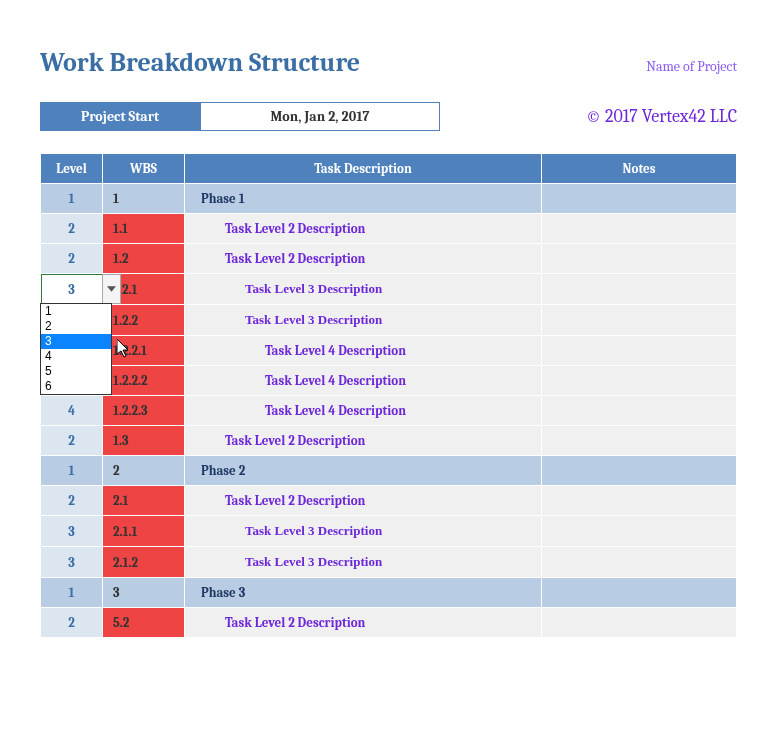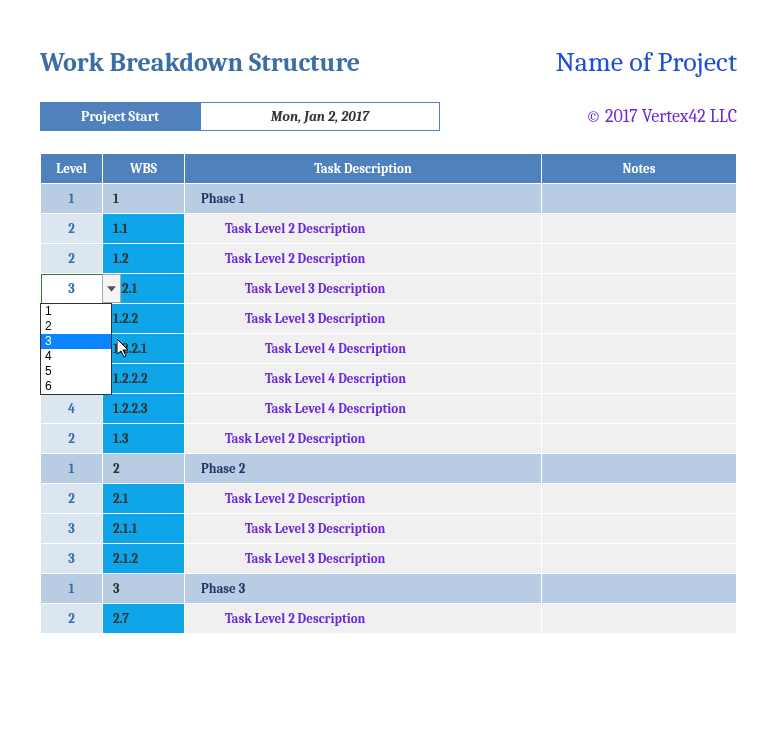--- a/index.html
+++ b/index.html
@@ -16,22 +16,22 @@
     align-items: baseline;
     margin-bottom: 24px;
   }
   .title {
     color: #3b6ea5;
     font-size: 26px;
     font-weight: bold;
     margin-top: 8px;
   }
   .project-name {
-    color: #1d4ed8;
-    font-size: 28px;
+    color: #8b5cf6;
+    font-size: 14px;
   }
   .start-row {
     display: flex;
     align-items: stretch;
     margin-bottom: 22px;
   }
   .start-label {
     background: #4f81bd;
     color: #ffffff;
     font-weight: bold;
@@ -46,21 +46,20 @@
     border: 1px solid #4f81bd;
     font-weight: bold;
     font-size: 14px;
     color: #333;
     padding: 5px 22px;
     flex: 0 0 240px;
     display: flex;
     align-items: center;
     justify-content: center;
     background: #fff;
-    font-style: italic;
   }
   .spacer { flex: 1; }
   .copyright {
     color: #6d28d9;
     font-size: 18px;
     display: flex;
     align-items: center;
   }
   table.wbs {
     border-collapse: collapse;
@@ -89,31 +88,31 @@
     color: #3b6ea5;
     font-weight: bold;
     background: #dce6f1;
     position: relative;
   }
   td.level-cell.selected {
     outline: 1px solid #2e7d32;
     outline-offset: -1px;
     background: #fff;
   }
-  td.wbs-cell  { color: #333; background: #0ea5e9; font-weight: bold; }
+  td.wbs-cell  { color: #333; background: #ef4444; font-weight: bold; }
   td.desc-cell { color: #6d28d9; background: #f0f0f0; font-weight: bold; }
   td.notes-cell{ background: #f0f0f0; }
   tr.phase td.wbs-cell,
   tr.phase td.desc-cell,
   tr.phase td.notes-cell,
   tr.phase td.level-cell { background: #b8cce4; }
   tr.phase td.desc-cell { color: #1f3864; }
   .indent-1 { padding-left: 6px; }
   .indent-2 { padding-left: 30px; }
-  .indent-3 { padding-left: 50px; }
+  .indent-3 { padding-left: 50px; font-family: Liberation Serif, serif; }
   .indent-4 { padding-left: 70px; }
   .dd-arrow {
     position: absolute;
     right: -19px;
     top: 0;
     width: 19px;
     height: 100%;
     background: #f4f4f4;
     border: 1px solid #a9a9a9;
     display: flex;
@@ -276,18 +275,18 @@
         <td class="notes-cell"></td>
       </tr>
       <tr class="phase">
         <td class="level-cell">1</td>
         <td class="wbs-cell">3</td>
         <td class="desc-cell"><span class="indent-1">Phase 3</span></td>
         <td class="notes-cell"></td>
       </tr>
       <tr>
         <td class="level-cell">2</td>
-        <td class="wbs-cell">2.7</td>
+        <td class="wbs-cell">5.2</td>
         <td class="desc-cell"><span class="indent-2">Task Level 2 Description</span></td>
         <td class="notes-cell"></td>
       </tr>
     </tbody>
 </table>
 
 </body></html>

